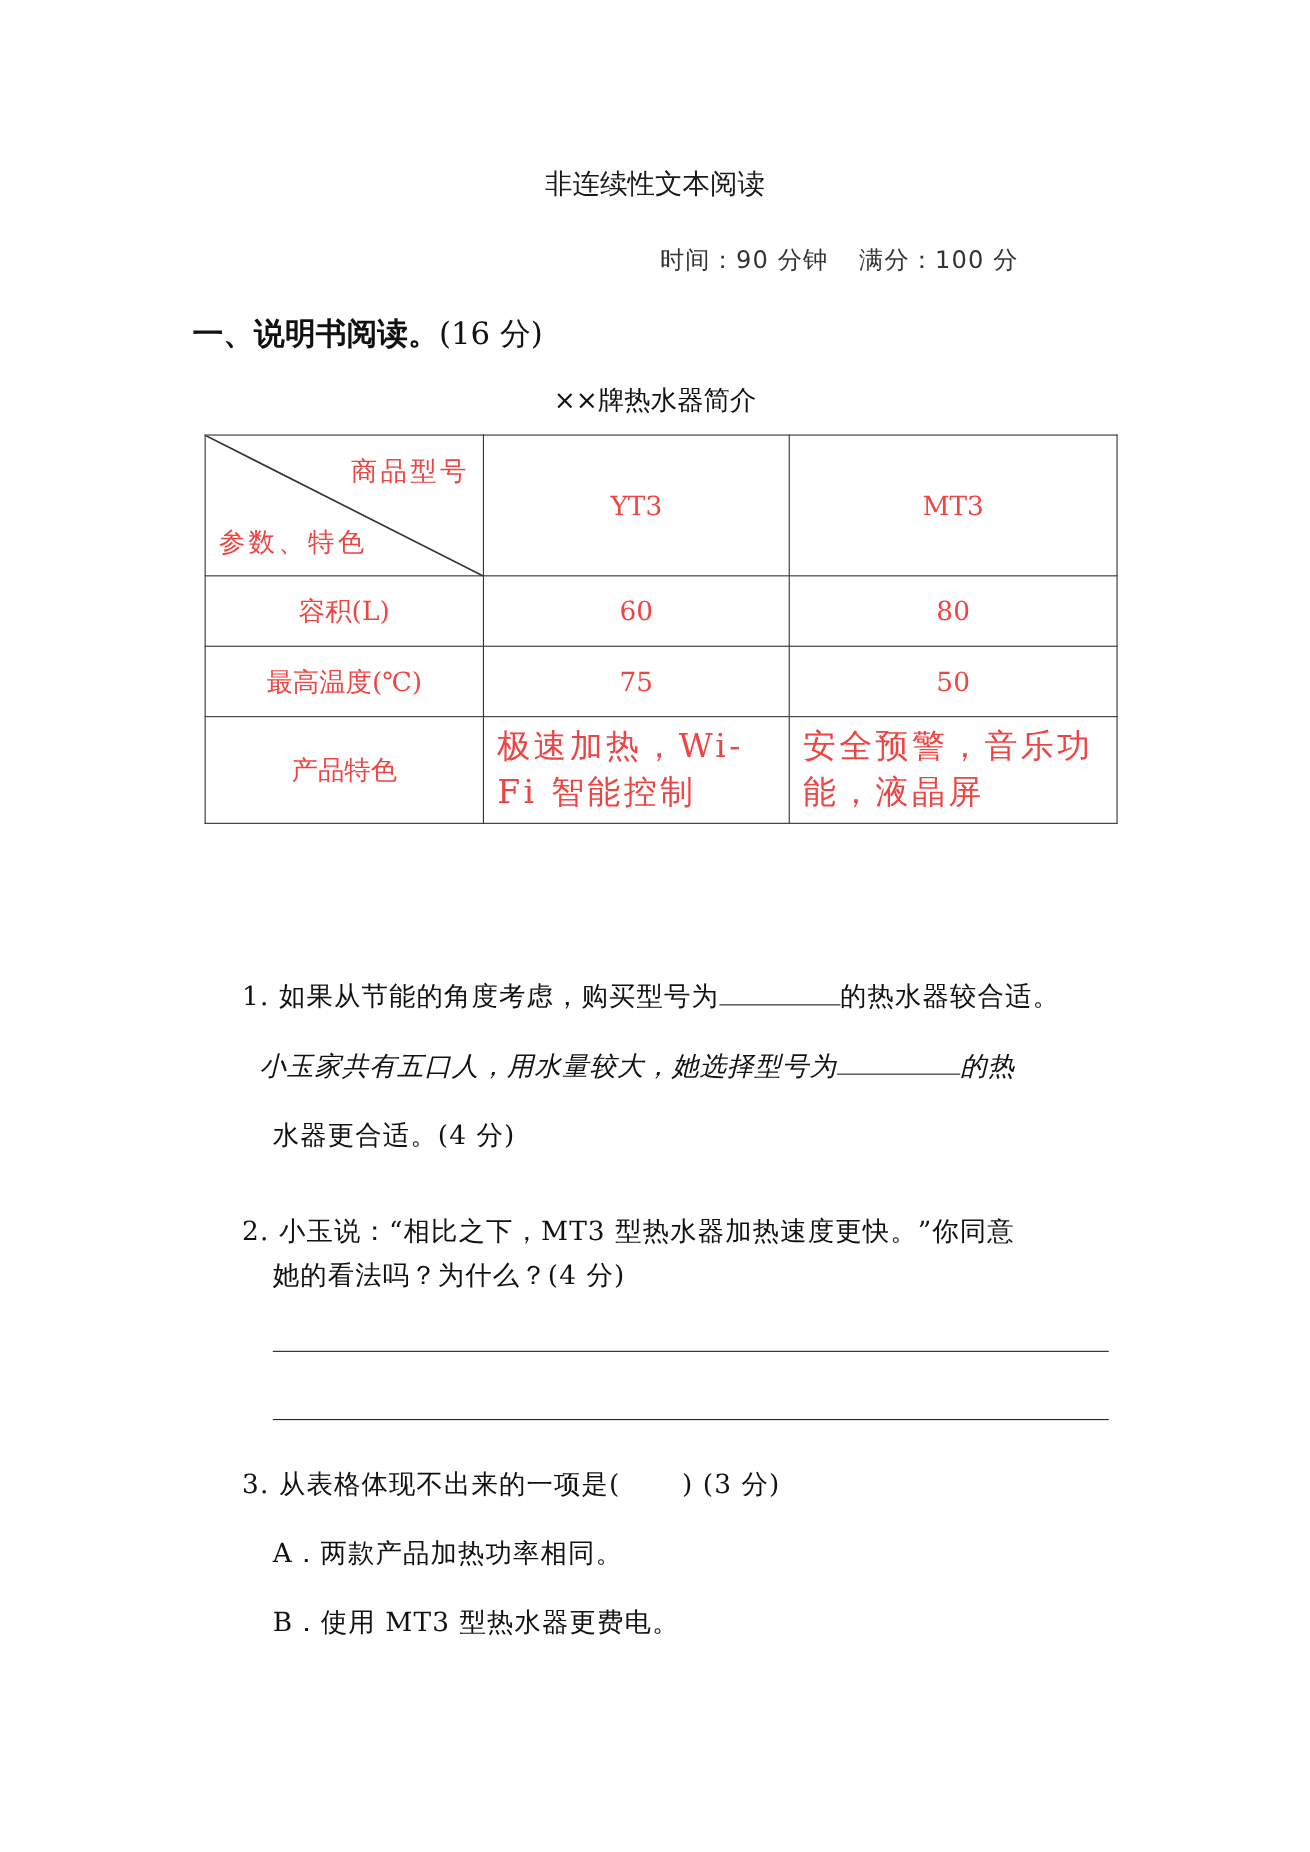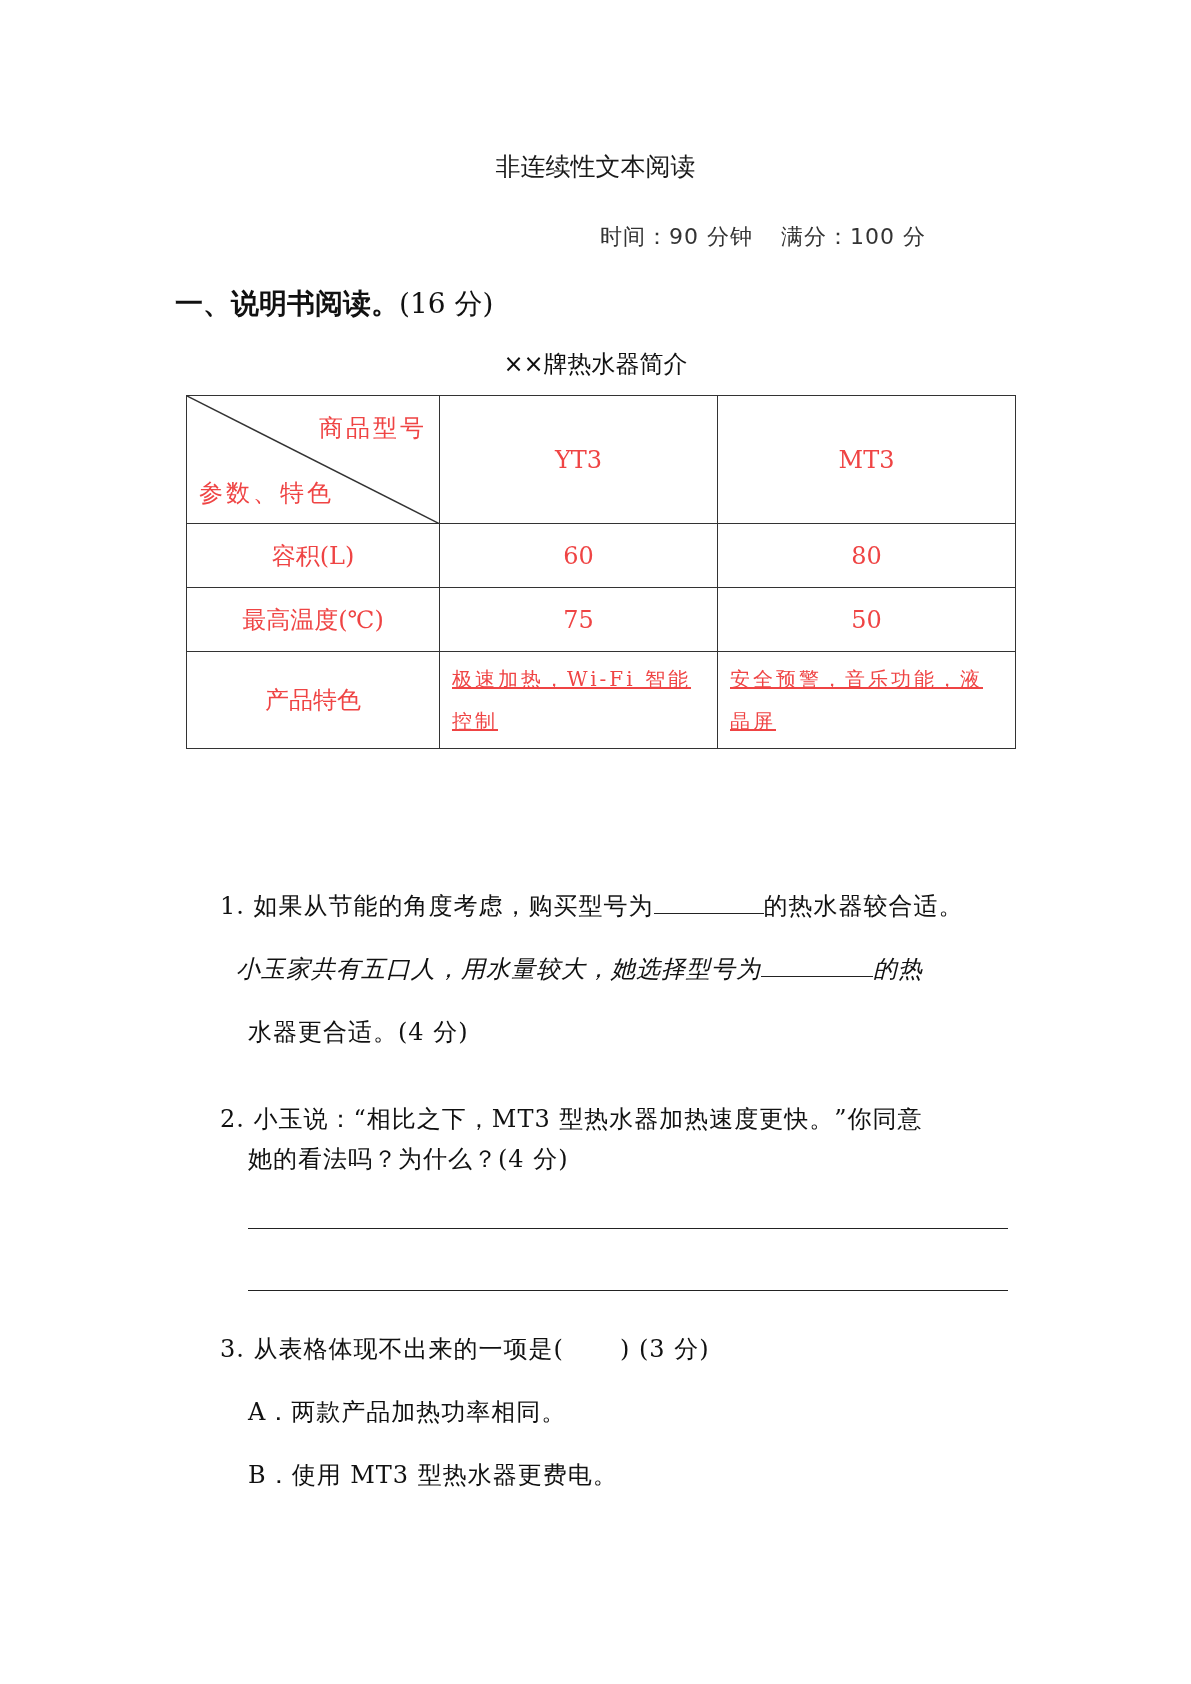--- a/index.html
+++ b/index.html
@@ -34,21 +34,21 @@
       font-size: 24px;
     }
     table.spec td {
       border: 1.5px solid #333; text-align: center; vertical-align: middle;
       padding: 0; color: #ef4444;
     }
     .diag-cell { position: relative; }
     .diag-cell svg { position: absolute; left: 0; top: 0; }
     .diag-top { position: absolute; right: 12px; top: 16px; font-size: 24px; letter-spacing: 3px; }
     .diag-bottom { position: absolute; left: 12px; bottom: 14px; font-size: 24px; letter-spacing: 3px; }
-    td.feat { text-align: left !important; padding: 6px 12px !important; line-height: 42px; font-size: 20px; letter-spacing: 3px; white-space: normal; text-decoration: underline; }
+    td.feat { text-align: left !important; padding: 6px 12px !important; line-height: 42px; font-size: 30px; letter-spacing: 3px; white-space: normal; }
     .q { left: 0; font-size: 24px; letter-spacing: 1px; }
     .blank { display: inline-block; border-bottom: 1.5px solid #222; height: 22px; vertical-align: baseline; }
     .answer-line { position: absolute; left: 248px; width: 760px; border-top: 1.5px solid #222; height: 0; }
     .paren-gap { display: inline-block; width: 56px; }
   </style>
 </head>
 <body>
 
 <div class="abs title">非连续性文本阅读</div>
 <div class="abs meta">

